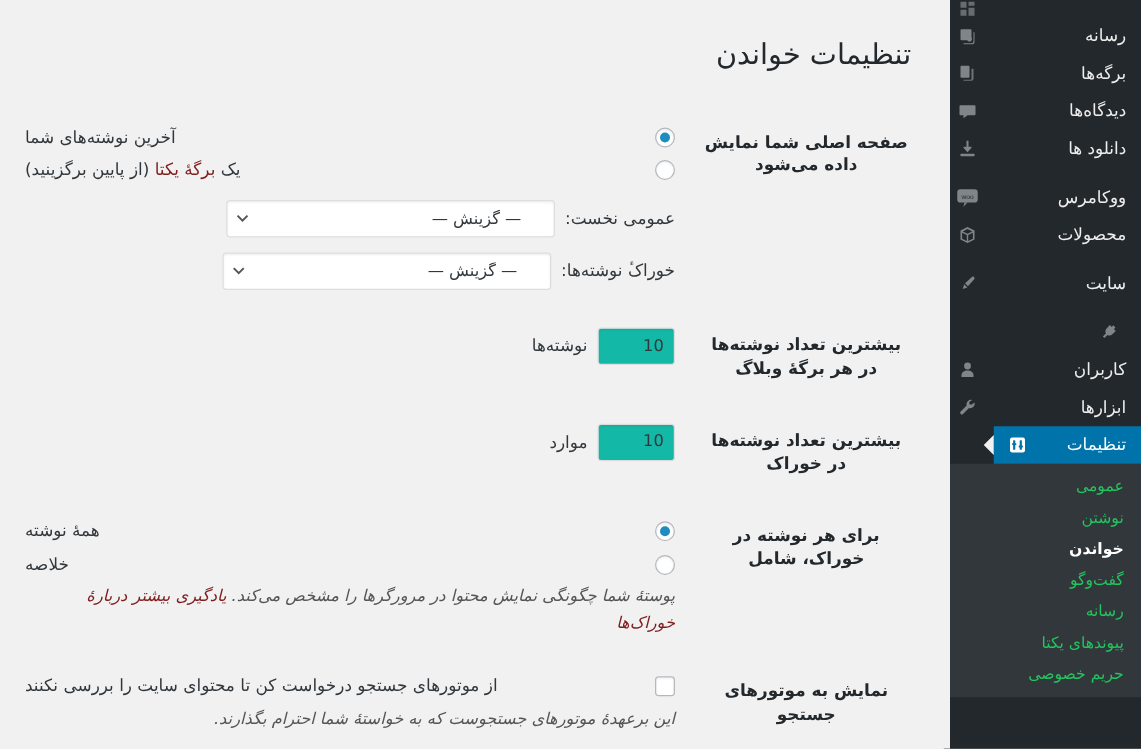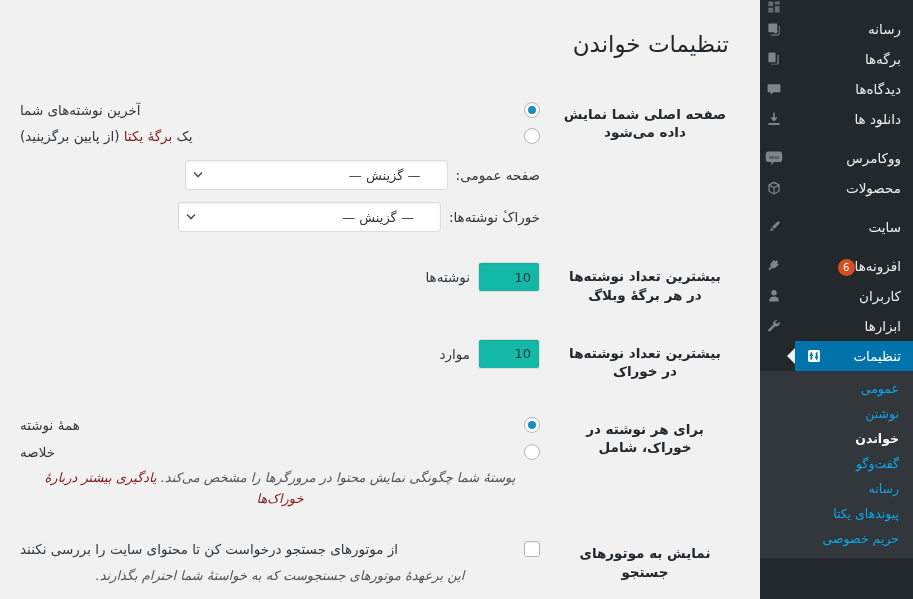--- a/index.html
+++ b/index.html
@@ -89,21 +89,21 @@
   }
   .submenu {
     background: #32373c;
     padding: 5px 0 7px 0;
   }
   .submenu-item {
     display: block;
     padding: 3px 14px 3px 0;
     font-size: 12.5px;
     line-height: 19px;
-    color: #0ea5e9;
+    color: #22c55e;
     text-align: right;
     cursor: pointer;
     white-space: nowrap;
   }
   .submenu-item.current {
     color: #fff;
     font-weight: bold;
   }
   .menu-foot {
     background: #23282d;
@@ -249,21 +249,21 @@
   .unit-label {
     font-size: 13.5px;
     color: #32373c;
     white-space: nowrap;
   }
   p.description {
     font-size: 13px;
     color: #555;
     margin: 4px 0 0 0;
     line-height: 1.6;
-    text-align: center;
+    text-align: right;
   }
   p.description.italic { font-style: italic; }
   a.wp-link {
     color: #7f1d1d;
     cursor: pointer;
   }
   .submit-wrap {
     padding: 16px 20px 10px 20px;
     text-align: right;
   }
@@ -346,21 +346,20 @@
         <div class="menu-top">
           <span class="mlabel">سایت</span>
           <span class="micon">
             <svg width="16" height="16" viewBox="0 0 20 20" fill="currentColor">
               <path d="M16.5 3.2c-.6-.6-1.5-.5-2.1.1L7.6 9.6l2.8 2.8 6.3-6.8c.5-.6.5-1.5-.2-2.4zM6.7 10.6l-1.5 4.7 4.6-1.6-3.1-3.1z"></path>
             </svg>
           </span>
         </div>
         <div class="menu-sep"></div>
         <div class="menu-top">
-          <span class="mlabel">افزونه‌ها<span class="badge">6</span></span>
           <span class="micon">
             <svg width="16" height="16" viewBox="0 0 20 20" fill="currentColor">
               <path d="M14.5 7.2l-1.7-1.7 1.6-1.6-1.1-1.1-1.6 1.6-1.8-1.8-3.3 3.3c-1.4 1.4-1.6 3.4-.7 5l-3 3 1.5 1.5 3-3c1.6.9 3.6.7 5-.7l3.3-3.3-1.8-1.8 1.6-1.6-1.1-1.1-1.9 1.3z"></path>
             </svg>
           </span>
         </div>
         <div class="menu-top">
           <span class="mlabel">کاربران</span>
           <span class="micon">
             <svg width="16" height="16" viewBox="0 0 20 20" fill="currentColor">
@@ -416,21 +415,21 @@
               <div class="field-row">
                 <span class="radio checked"></span>
                 <span class="radio-label">آخرین نوشته‌های شما</span>
               </div>
               <div class="field-row">
                 <span class="radio"></span>
                 <span class="radio-label"><span>یک </span><a class="wp-link">برگهٔ یکتا</a><span> (از پایین برگزینید)</span></span>
               </div>
 
               <div class="row-inline" style="margin-top:14px;">
-                <span class="sel-label">صفحه عمومی:</span>
+                <span class="sel-label">عمومی نخست:</span>
                 <span class="select-wrap">
                   <select class="wp-select">
                     <option>— گزینش —</option>
                   </select>
                   <svg class="chev" viewBox="0 0 10 7" fill="none" stroke="currentColor" stroke-width="1.6">
                       <path d="M1 1.5L5 5.5L9 1.5"></path>
                     </svg>
                 </span>
               </div>
 

